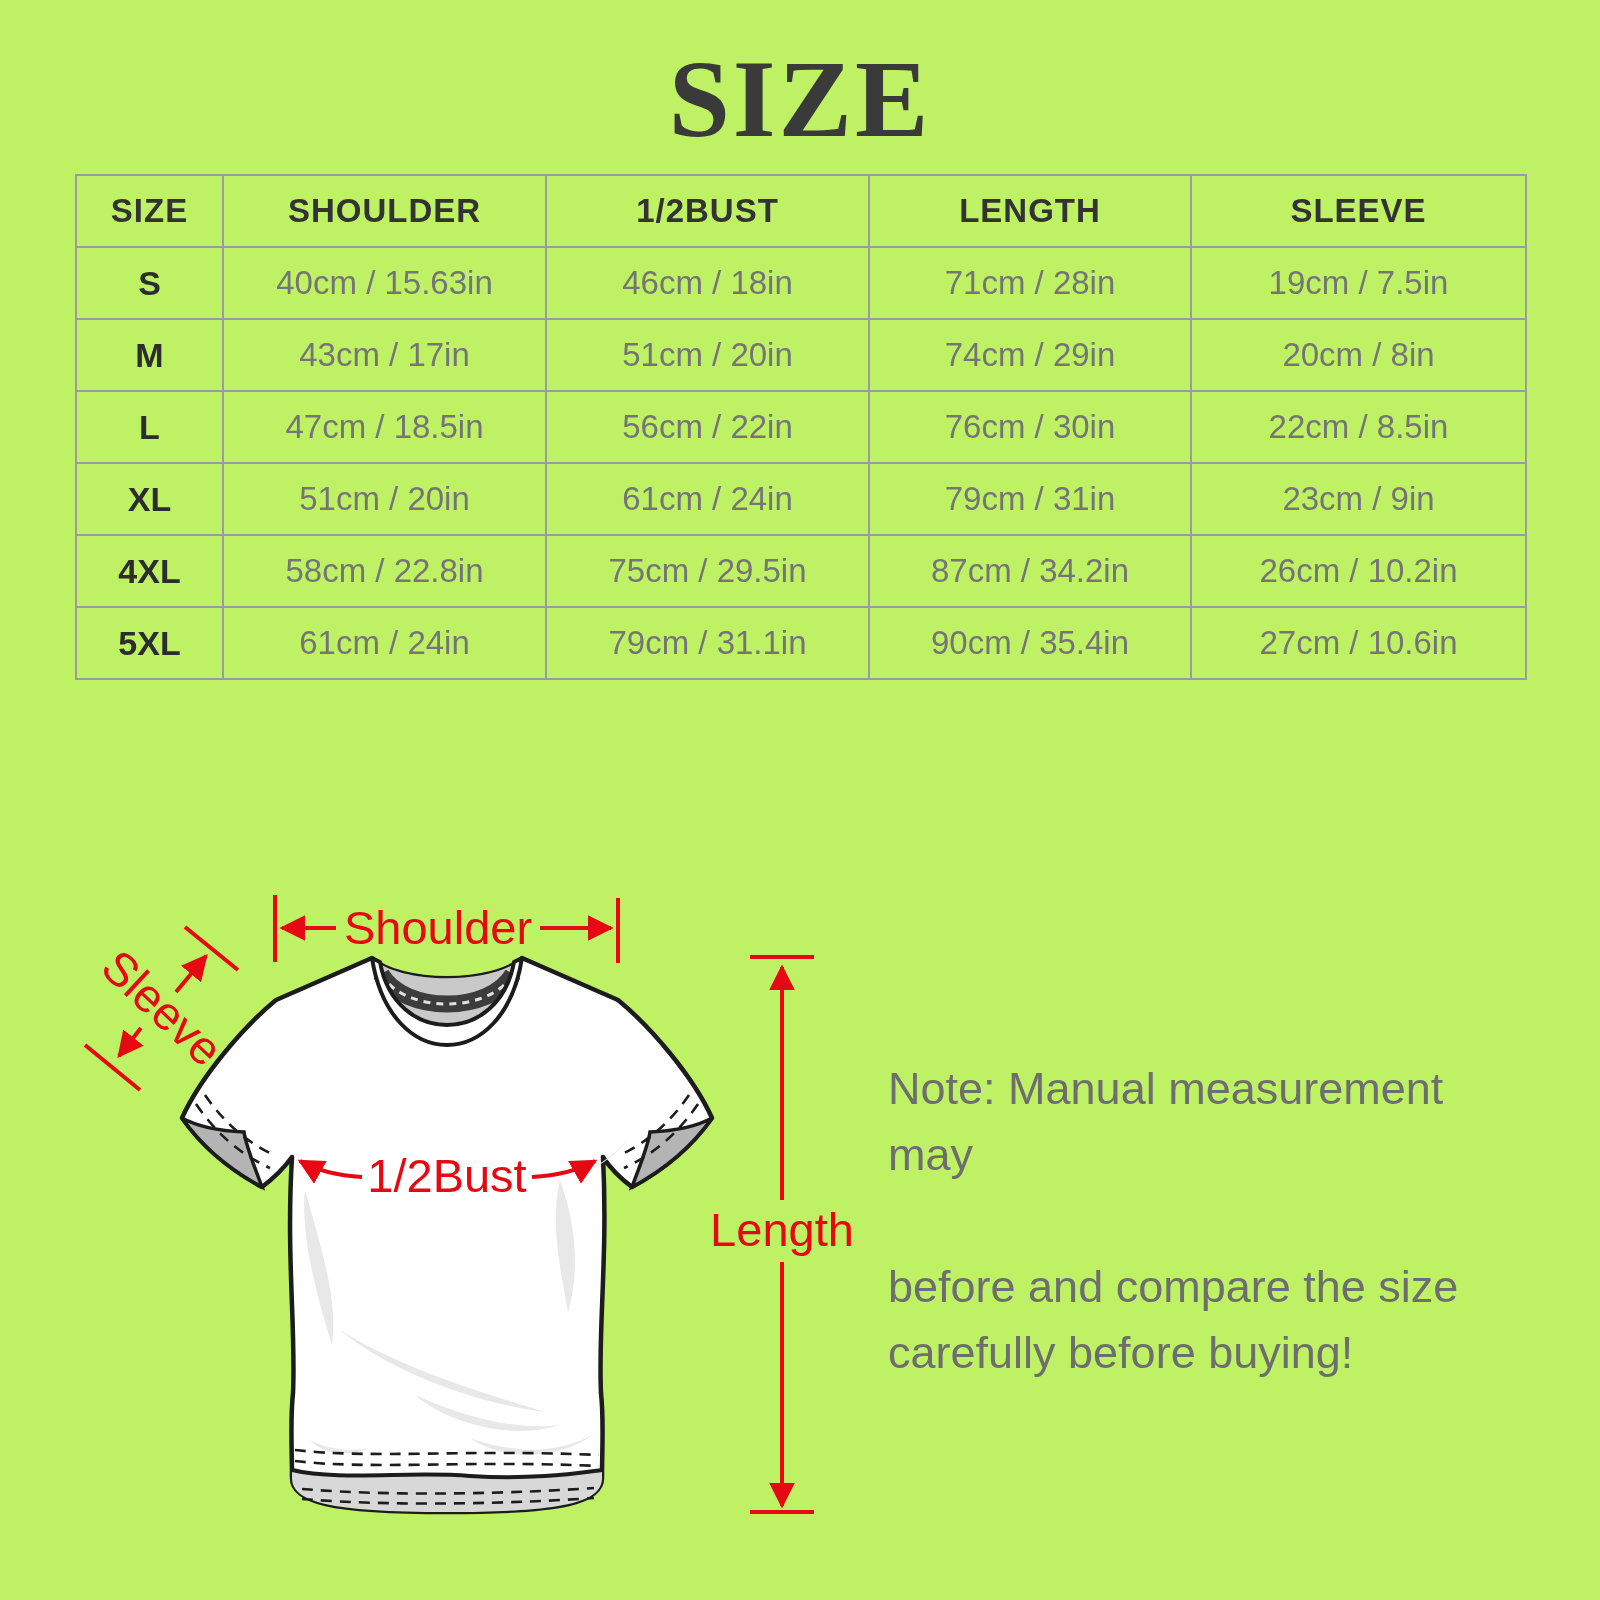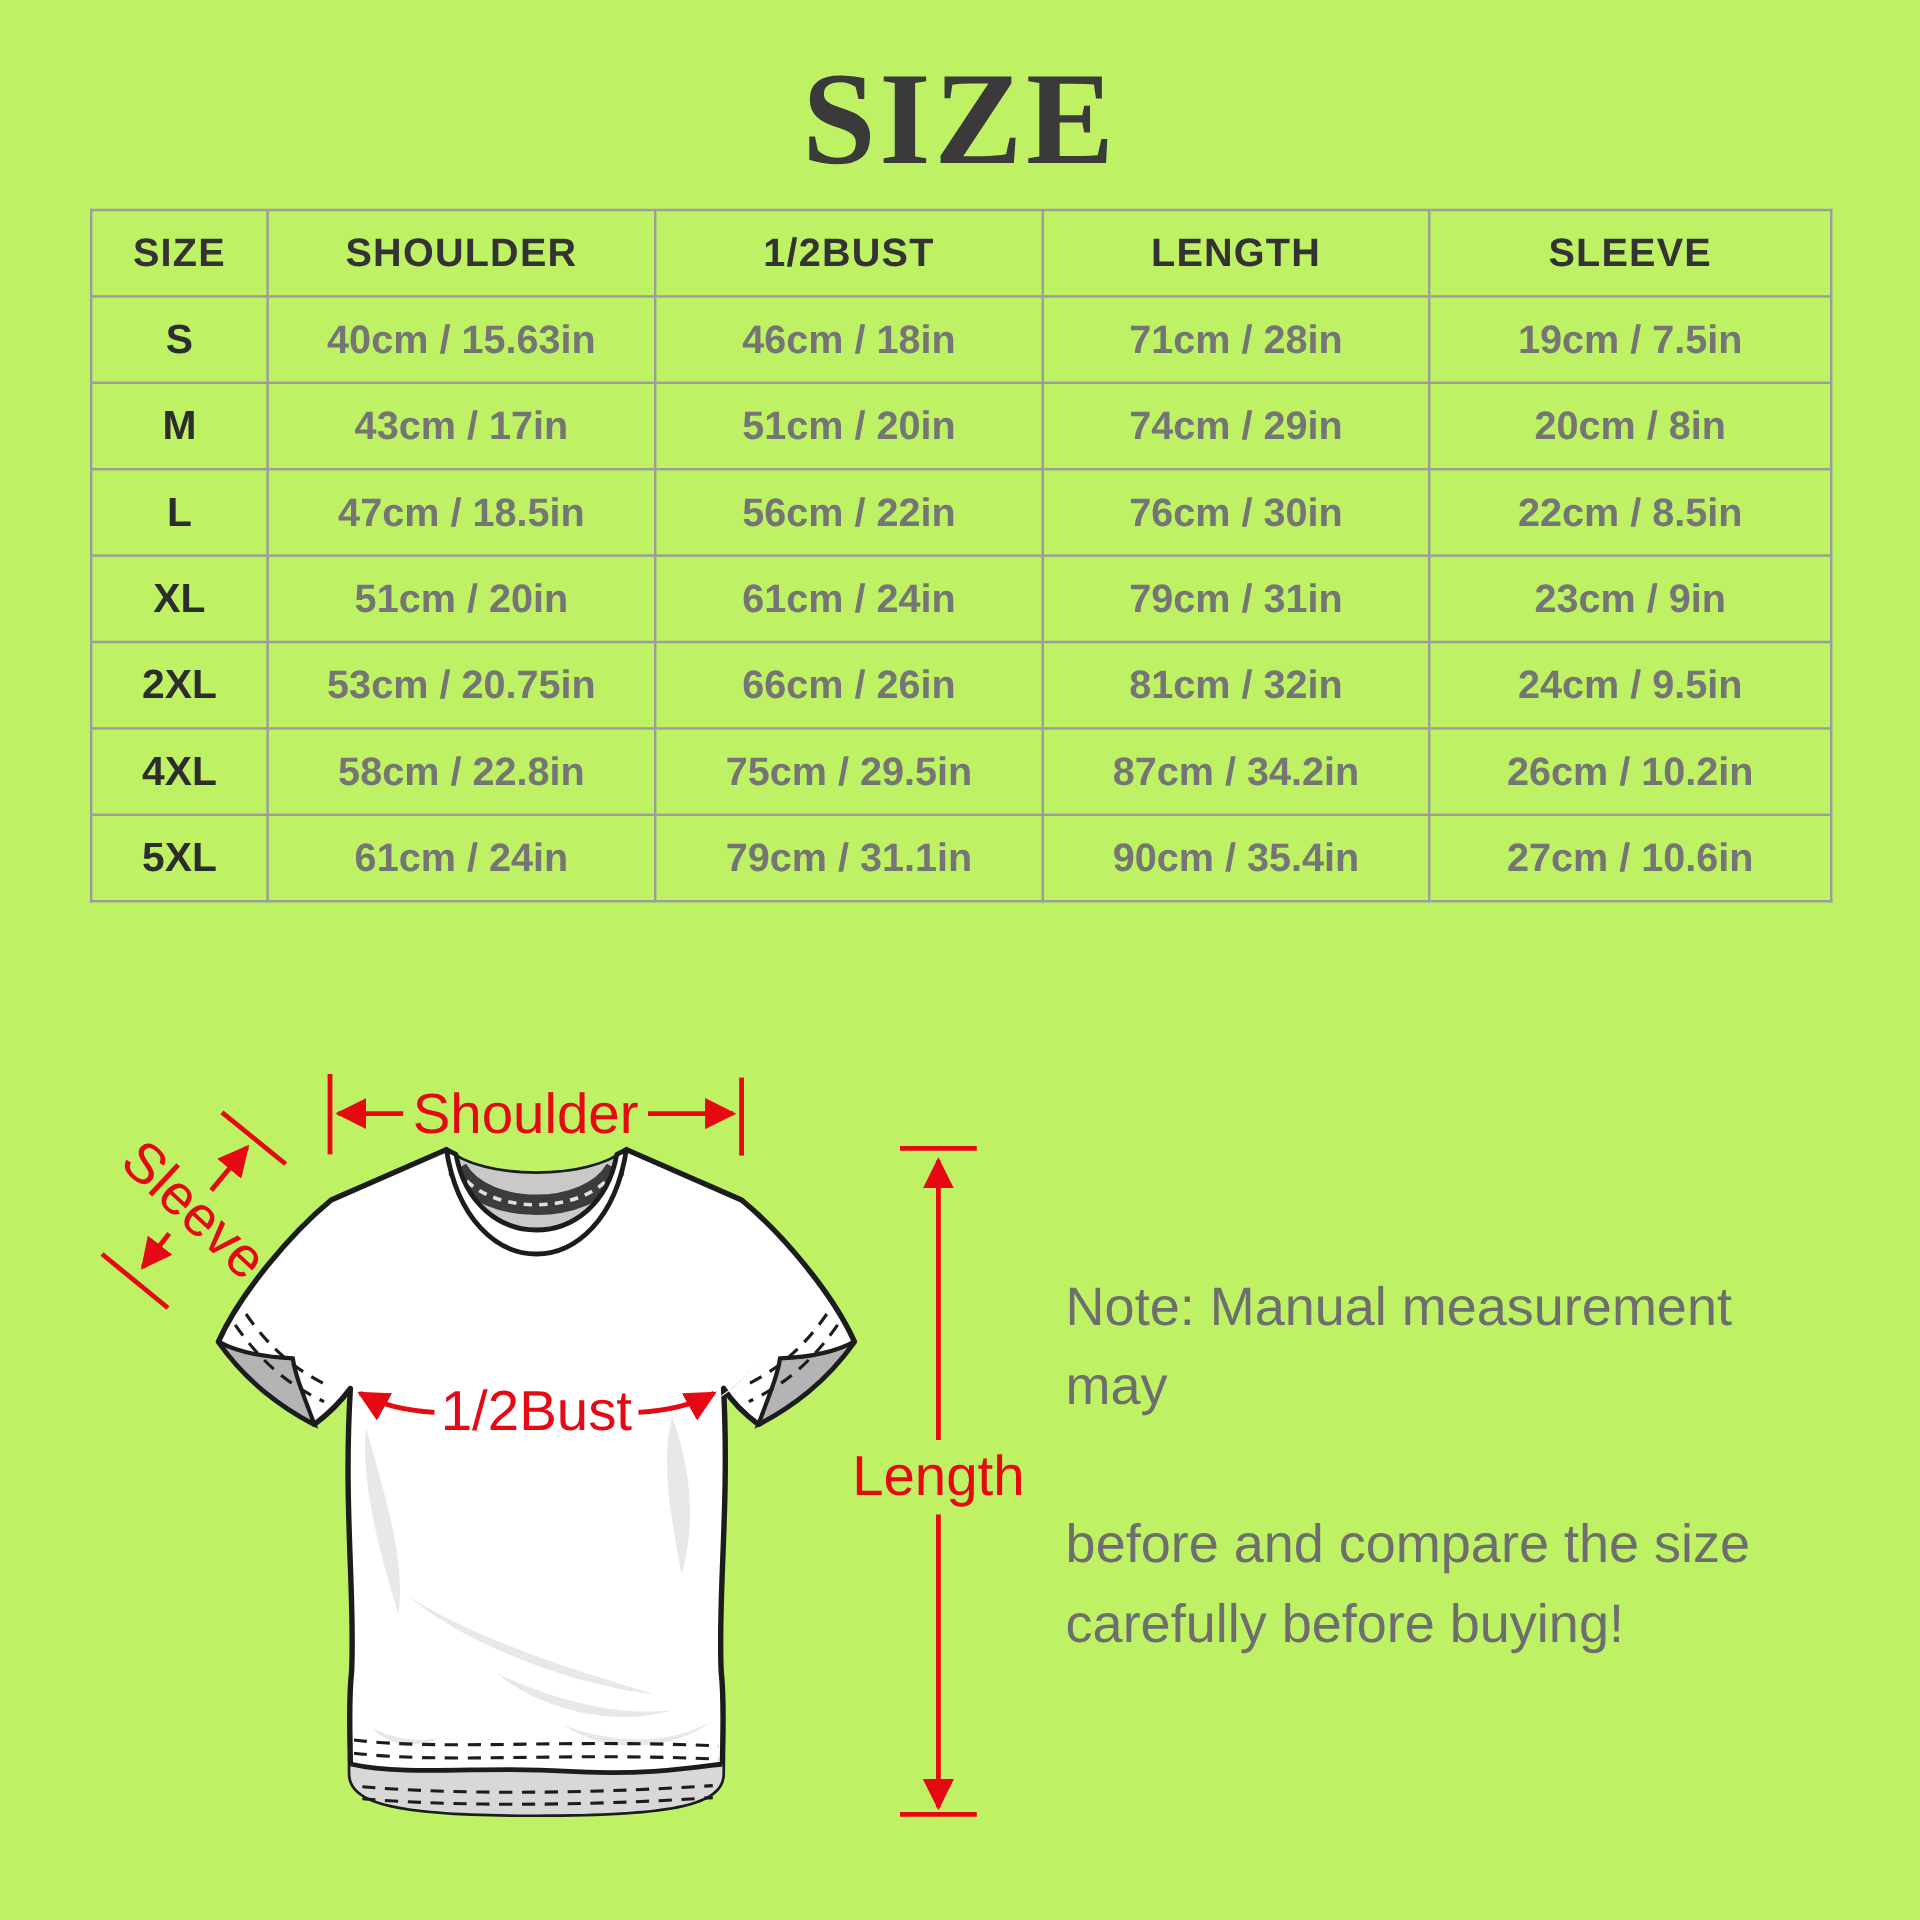--- a/index.html
+++ b/index.html
@@ -9,21 +9,21 @@
   .page-title{position:absolute;left:0;top:36px;width:1600px;text-align:center;
               font-family:"Liberation Serif",serif;font-weight:bold;font-size:110px;
               letter-spacing:3px;color:#3a3a3a;}
   
   .size-table-wrap{position:absolute;left:75px;top:174px;width:1450px;}
   table.size-table{border-collapse:collapse;table-layout:fixed;width:1450px;}
   table.size-table td,table.size-table th{border:2px solid #9c9c9c;height:70px;
        text-align:center;vertical-align:middle;padding:0;overflow:hidden;white-space:nowrap;}
   table.size-table th{font-size:33px;font-weight:bold;color:#333333;letter-spacing:1px;}
   td.size-cell{font-size:34px;font-weight:bold;color:#2d2d2d;}
-  td.val-cell{font-size:33px;font-weight:bold;color:#757575;border-radius:21px;}
+  td.val-cell{font-size:33px;font-weight:normal;color:#757575;border-radius:21px;}
   
   .diagram-svg{position:absolute;left:60px;top:880px;width:840px;height:700px;}
   .ann{stroke:#e60914;stroke-width:4;fill:none;}
   .ann-tick{stroke:#e60914;stroke-width:4;fill:none;}
   .ann-text{fill:#e60914;stroke:none;font-family:"Liberation Sans",sans-serif;font-size:47px;}
   .shirt-line{fill:none;stroke:#1c1c1c;stroke-width:4.5px;stroke-linejoin:round;stroke-linecap:round;}
   .dash{fill:none;stroke:#1c1c1c;stroke-width:2.6px;stroke-dasharray:11 8;}
   
   .note{position:absolute;left:888px;top:1056px;width:625px;font-size:45px;line-height:66px;
         color:#6e6e6e;}
@@ -75,27 +75,20 @@
           <td class="val-cell">56cm / 22in</td>
           <td class="val-cell">76cm / 30in</td>
           <td class="val-cell">22cm / 8.5in</td>
         </tr>
         <tr>
           <td class="size-cell">XL</td>
           <td class="val-cell">51cm / 20in</td>
           <td class="val-cell">61cm / 24in</td>
           <td class="val-cell">79cm / 31in</td>
           <td class="val-cell">23cm / 9in</td>
-        </tr>
-        <tr>
-          <td class="size-cell">2XL</td>
-          <td class="val-cell">53cm / 20.75in</td>
-          <td class="val-cell">66cm / 26in</td>
-          <td class="val-cell">81cm / 32in</td>
-          <td class="val-cell">24cm / 9.5in</td>
         </tr>
         <tr>
           <td class="size-cell">4XL</td>
           <td class="val-cell">58cm / 22.8in</td>
           <td class="val-cell">75cm / 29.5in</td>
           <td class="val-cell">87cm / 34.2in</td>
           <td class="val-cell">26cm / 10.2in</td>
         </tr>
         <tr>
           <td class="size-cell">5XL</td>

